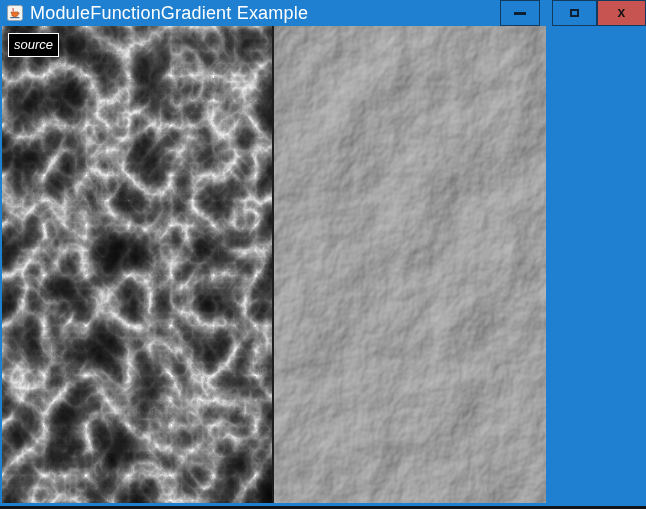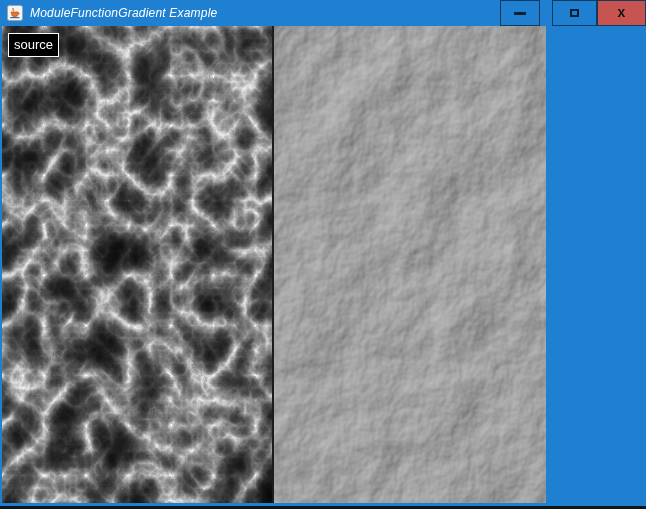--- a/index.html
+++ b/index.html
@@ -31,24 +31,23 @@
   .app-icon {
     width: 16px;
     height: 16px;
     margin-left: 7px;
     flex: 0 0 auto;
   }
   .app-icon svg { display: block; }
   .title {
     margin-left: 7px;
     color: var(--titlebar-text, #ffffff);
-    font-size: 12px;
+    font-size: 18px;
     letter-spacing: 0.2px;
     white-space: nowrap;
-    font-style: italic;
   }
   .controls {
     position: absolute;
     top: 0; right: 0;
     height: 26px;
     display: flex;
     align-items: stretch;
   }
   .ctl-btn {
     box-sizing: border-box;
@@ -82,20 +81,21 @@
   
   .content {
     position: absolute;
     top: 26px; left: 0;
     width: 548px;
     height: 477px;
     box-sizing: border-box;
     padding: 0 2px;
     display: flex;
     background: var(--window-border, #1f80d2);
+    font-style: italic;
   }
   .panel {
     position: relative;
     height: 477px;
     overflow: hidden;
     background: #6e6e6e;
   }
   .panel.left { width: 319px; }
   .panel.right { width: 321px; }
   .divider {

